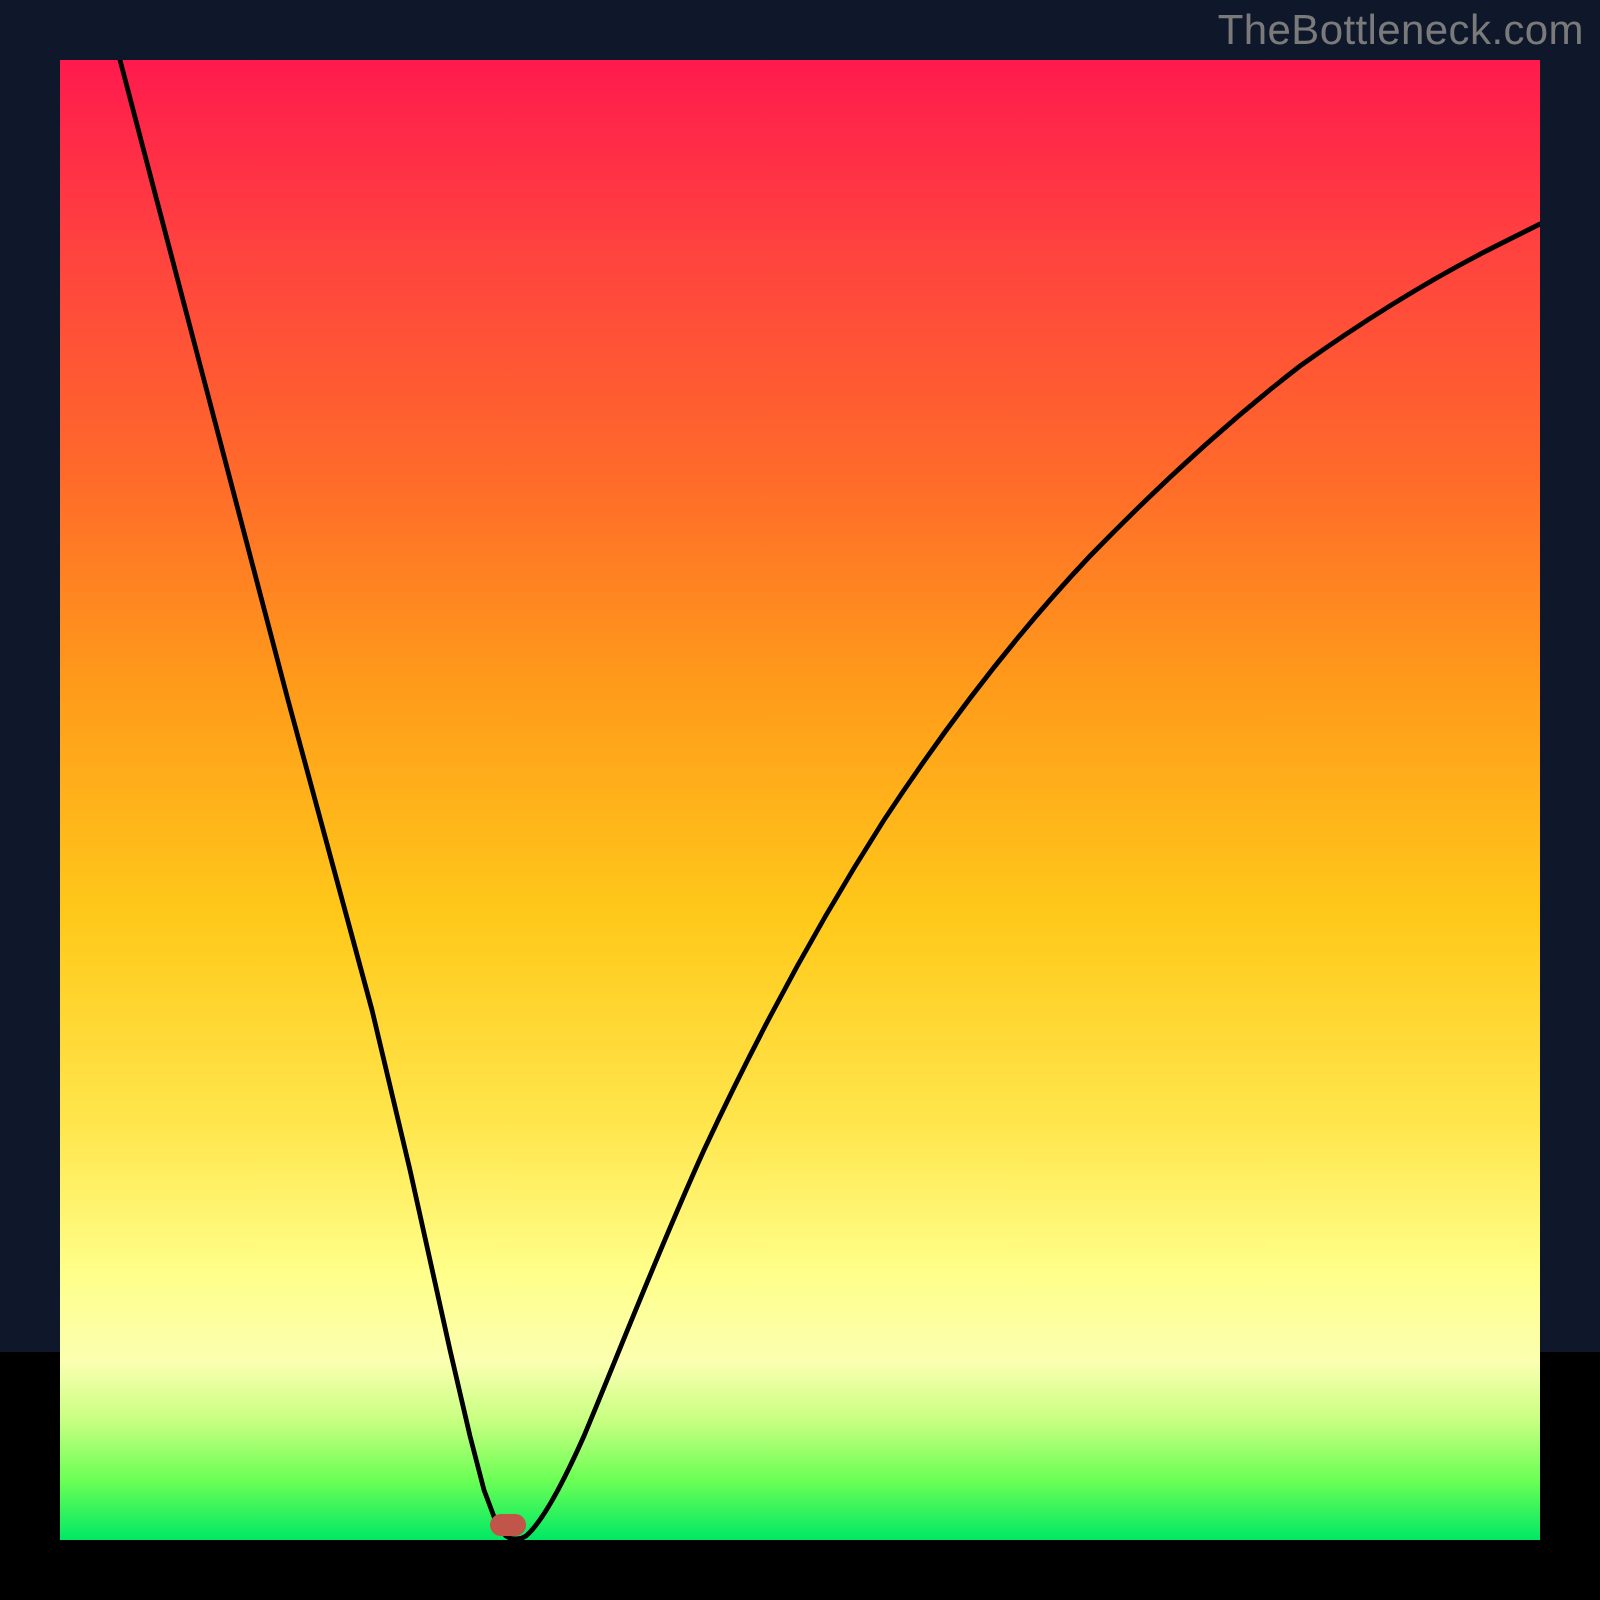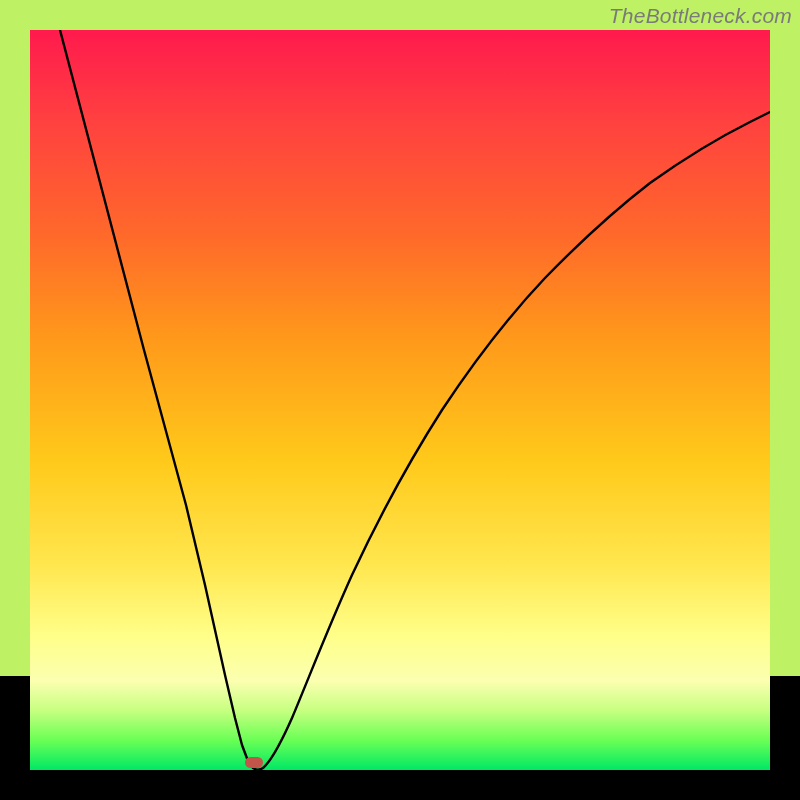--- a/index.html
+++ b/index.html
@@ -8,22 +8,21 @@
     width: 800px;
     height: 800px;
     overflow: hidden;
     background: #000;
     font-family: Arial, Helvetica, sans-serif;
   }
   .frame {
     position: relative;
     width: 800px;
     height: 676px;
-    background: #bef264;
-    font-style: italic;
+    background: #0f172a;
   }
   .plot-area {
     position: absolute;
     left: 30px;
     top: 30px;
     width: 740px;
     height: 740px;
     
     background: linear-gradient(
       to bottom,

